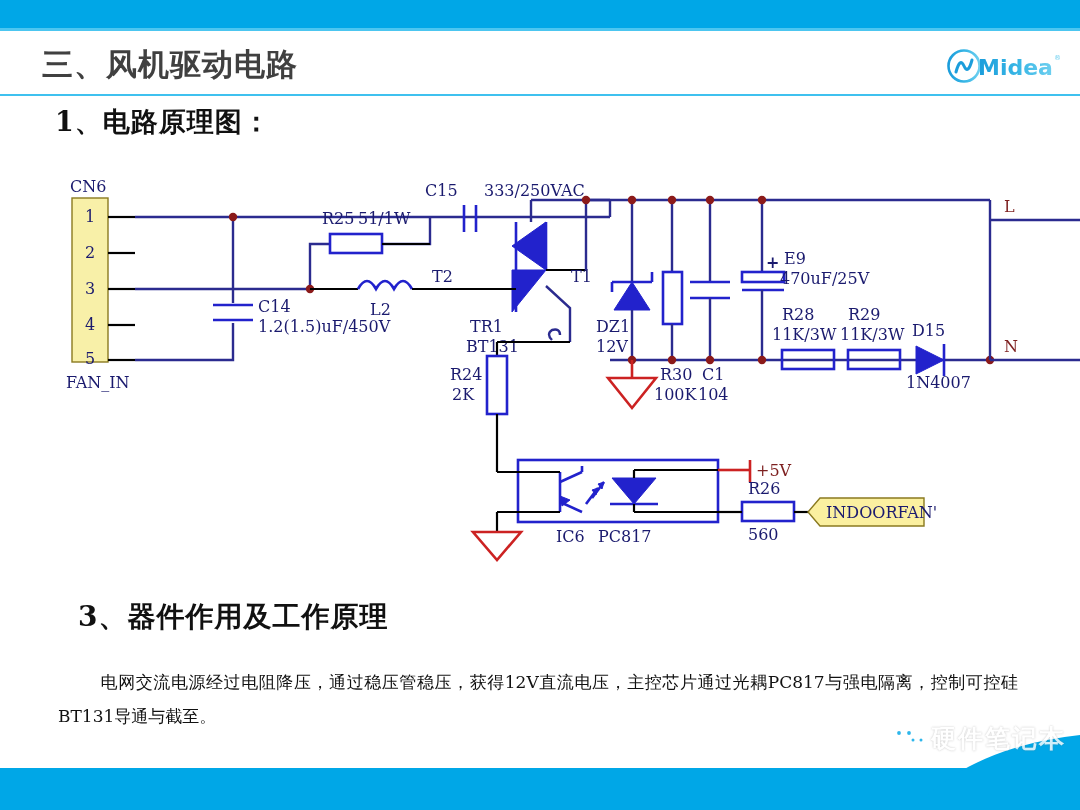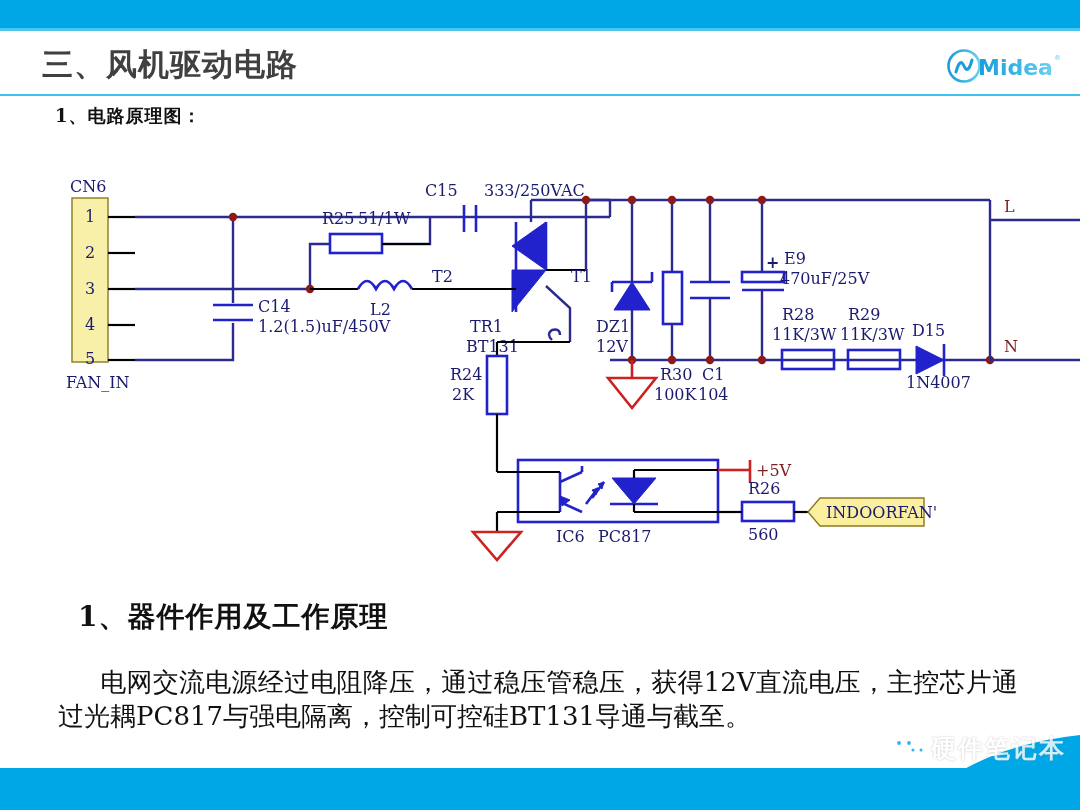--- a/index.html
+++ b/index.html
@@ -43,36 +43,36 @@
   
   .midea-logo {
     position: absolute; right: 18px; top: 42px;
     width: 120px; height: 48px;
   }
 
   
   .sec-1 {
     position: absolute; left: 55px; top: 104px;
     font-family: "DejaVu Serif", "Liberation Serif", serif;
-    font-size: 18px; font-weight: 700; color: #111;
+    font-size: 27px; font-weight: 700; color: #111;
     letter-spacing: 1px; white-space: nowrap;
   }
   .sec-2 {
     position: absolute; left: 78px; top: 598px;
     font-family: "DejaVu Serif", "Liberation Serif", serif;
     font-size: 28px; font-weight: 700; color: #111;
     letter-spacing: 1px; white-space: nowrap;
   }
 
   
   .body-text {
     position: absolute; left: 58px; top: 665px;
     width: 960px;
     font-family: "DejaVu Serif", "Liberation Serif", serif;
-    font-size: 26px; line-height: 34px; color: #111;
+    font-size: 17px; line-height: 34px; color: #111;
     text-align: justify;
   }
   .body-text .indent { display: inline-block; width: 42px; }
 
   
   .circuit {
     position: absolute; left: 0; top: 160px;
     width: 1080px; height: 420px;
   }
 
@@ -81,21 +81,21 @@
     position: absolute; left: 0; bottom: 0;
     width: 1080px; height: 42px;
     background: #00a7e7;
   }
   .footer-curve {
     position: absolute; right: 0; bottom: 0;
     width: 260px; height: 75px;
     overflow: hidden; pointer-events: none;
   }
   .watermark {
-    position: absolute; right: 14px; bottom: 42px;
+    position: absolute; right: 14px; bottom: 52px;
     height: 40px;
     display: flex; align-items: center; gap: 2px;
     opacity: 0.82;
     text-align: center;
   }
   .wm-text {
     font-family: "DejaVu Serif", "Liberation Serif", serif;
     font-size: 25px; font-weight: 700; color: #ffffff;
     letter-spacing: 2px;
     text-shadow: 0 0 2px rgba(120,120,120,0.55);
@@ -358,21 +358,21 @@
     <text class="lb" x="748" y="380">560</text>
     <path class="wk" d="M718 352 L742 352"></path>
     <path class="wk" d="M794 352 L808 352"></path>
   </g>
   <g>
     <polygon points="808,352 820,338 924,338 924,366 820,366" fill="#fbf0a0" stroke="#8a7a20" stroke-width="1.4"></polygon>
     <text class="lb" x="826" y="358" font-size="15">INDOORFAN'</text>
   </g>
 </svg>
 
-<div class="sec-2">1、器件作用及工作原理</div>
+<div class="sec-2">3、器件作用及工作原理</div>
 
 <div class="body-text"><span class="indent"></span><span>电网交流电源经过电阻降压，通过稳压管稳压，获得12V直流电压，主控芯片通过光耦PC817与强电隔离，控制可控硅BT131导通与截至。</span></div>
 
 <div class="footer"></div>
 <svg class="footer-curve" viewBox="0 0 260 75">
   <path d="M260 0 Q150 12 92 75 L260 75 Z" fill="#00a7e7"></path>
 </svg>
 <div class="watermark">
   <svg width="40" height="30" viewBox="0 0 40 30">
     <ellipse cx="15" cy="13" rx="13" ry="10.5" fill="#ffffff" opacity="0.9"></ellipse>

